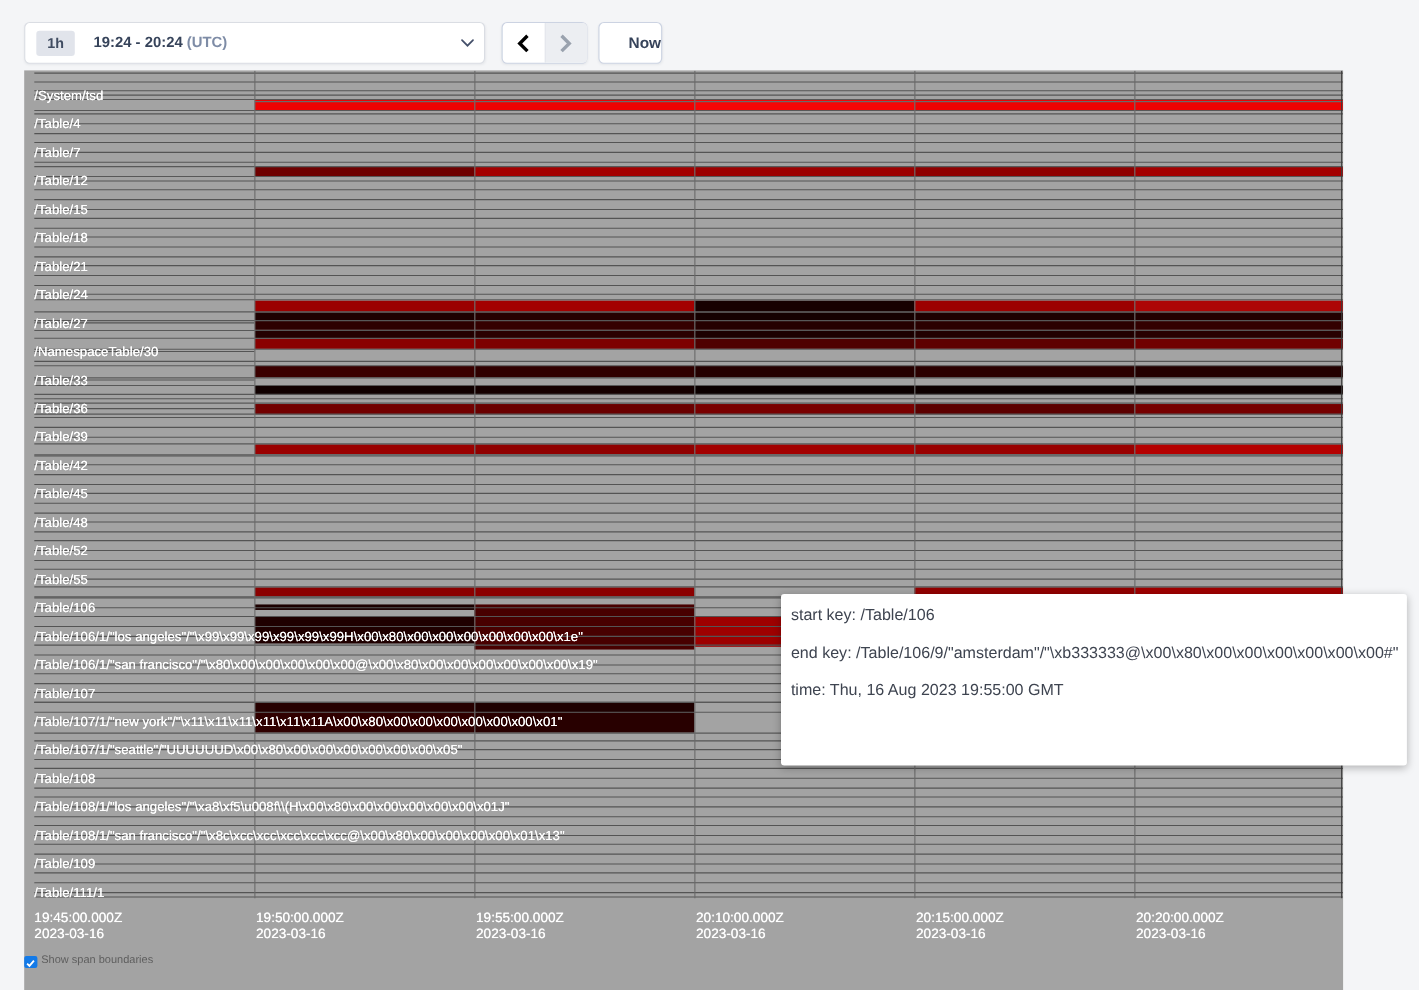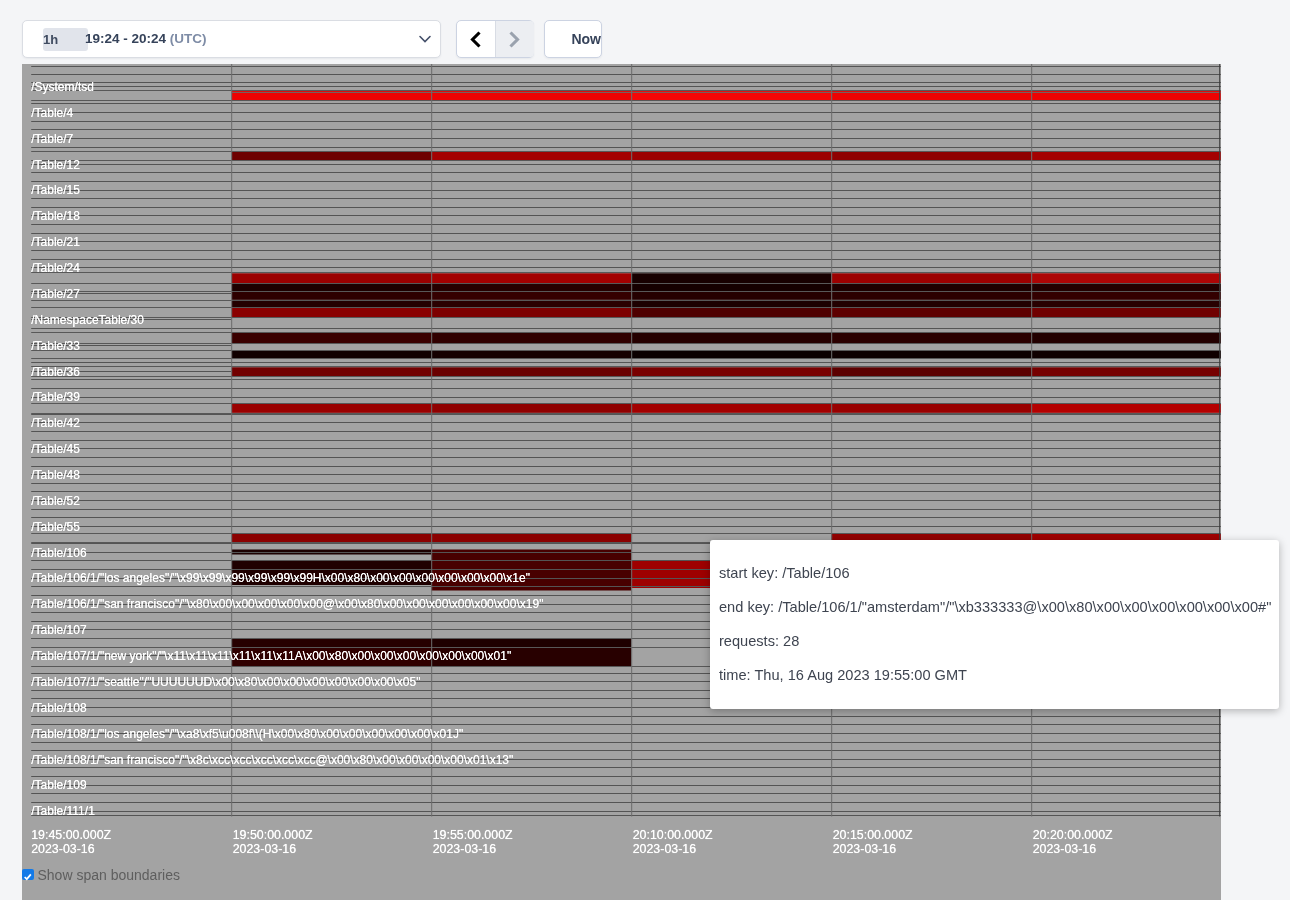--- a/index.html
+++ b/index.html
@@ -1,21 +1,21 @@
 <!DOCTYPE html>
 <html><head><meta charset="utf-8">
 <style>
   html,body { margin:0; padding:0; width:1290px; height:900px; background:#f4f5f7;
               font-family:"Liberation Sans",sans-serif; overflow:hidden; }
   .abs { position:absolute; }
 </style></head>
 <body>
 
 <div class="abs" style="left:22px;top:20px;width:417px;height:36px;background:#fff;border:1px solid #dadde3;border-radius:5px;box-shadow:0 1px 2px rgba(60,70,90,.07)">
-  <div class="abs" style="left:20px;top:7px;width:45px;height:23px;background:#e1e4eb;border-radius:3px;line-height:23px;font-size:13px;font-weight:bold;color:#404c61">1h</div>
+  <div class="abs" style="left:10px;top:7px;width:35px;height:23px;background:#e1e4eb;border-radius:3px;text-align:center;line-height:23px;font-size:13px;font-weight:bold;color:#404c61">1h</div>
   <div class="abs" style="left:62px;top:0;height:36px;line-height:36px;font-size:13.5px;font-weight:bold;color:#36435a;white-space:nowrap">19:24 - 20:24 <span style="font-weight:bold;color:#7e8ca6">(UTC)</span></div>
   <svg class="abs" style="left:395px;top:13px" width="14" height="10" viewBox="0 0 14 10">
       <path d="M2 2.5 L7 7.5 L12 2.5" fill="none" stroke="#44506a" stroke-width="1.6" stroke-linecap="round"></path>
     </svg>
 </div>
 <div class="abs" style="left:456px;top:20px;width:76px;height:36px;border:1px solid #ccd3e2;border-radius:5px;background:#fff;box-shadow:0 1px 2px rgba(60,70,90,.07)">
   <div class="abs" style="left:38px;top:0;width:38px;height:36px;background:#eceef2;border-radius:0 4px 4px 0;border-left:1px solid #d8dce4"></div>
   <svg class="abs" style="left:13px;top:10px" width="12" height="17" viewBox="0 0 12 17">
       <path d="M9.5 1.5 L2.5 8.5 L9.5 15.5" fill="none" stroke="#000" stroke-width="3.1" stroke-linejoin="miter"></path>
     </svg>
@@ -238,24 +238,23 @@
 <text x="410.5" y="788.6" font-size="12.4" fill="#fff" style="font-family:'Liberation Sans',sans-serif;text-shadow:0 0 0.7px #fff">2023-03-16</text>
 <text x="610.5" y="774.6" font-size="12.4" fill="#fff" style="font-family:'Liberation Sans',sans-serif;text-shadow:0 0 0.7px #fff">20:10:00.000Z</text>
 <text x="610.5" y="788.6" font-size="12.4" fill="#fff" style="font-family:'Liberation Sans',sans-serif;text-shadow:0 0 0.7px #fff">2023-03-16</text>
 <text x="810.5" y="774.6" font-size="12.4" fill="#fff" style="font-family:'Liberation Sans',sans-serif;text-shadow:0 0 0.7px #fff">20:15:00.000Z</text>
 <text x="810.5" y="788.6" font-size="12.4" fill="#fff" style="font-family:'Liberation Sans',sans-serif;text-shadow:0 0 0.7px #fff">2023-03-16</text>
 <text x="1010.5" y="774.6" font-size="12.4" fill="#fff" style="font-family:'Liberation Sans',sans-serif;text-shadow:0 0 0.7px #fff">20:20:00.000Z</text>
 <text x="1010.5" y="788.6" font-size="12.4" fill="#fff" style="font-family:'Liberation Sans',sans-serif;text-shadow:0 0 0.7px #fff">2023-03-16</text>
 </svg>
 </div>
 
-<div class="abs" style="left:710px;top:540px;width:551px;height:138px;background:#fff;border-radius:3px;box-shadow:0 2px 8px rgba(0,0,0,.28);padding:16px 9px 15px 9px;font-size:14.6px;color:#3e4450;line-height:34px;white-space:nowrap;overflow:hidden">
+<div class="abs" style="left:710px;top:540px;width:551px;height:138px;background:#fff;border-radius:3px;box-shadow:0 2px 8px rgba(0,0,0,.28);padding:3px 9px 15px 9px;font-size:14.6px;color:#3e4450;line-height:34px;white-space:nowrap;overflow:hidden">
 <div>start key: /Table/106</div>
-<div>end key: /Table/106/1/"amsterdam"/"\xb333333@\x00\x80\x00\x00\x00\x00\x00\x00#"</div>
-<div>requests: 28</div>
+<div>end key: /Table/106/9/"amsterdam"/"\xb333333@\x00\x80\x00\x00\x00\x00\x00\x00#"</div>
 <div>time: Thu, 16 Aug 2023 19:55:00 GMT</div>
 </div>
 
 <div class="abs" style="left:22px;top:868.5px;width:11.5px;height:11.5px;background:#137ae8;border-radius:2px">
   <svg width="11.5" height="11.5" viewBox="0 0 13 13">
       <path d="M3 6.8 L5.4 9.2 L10 3.8" fill="none" stroke="#fff" stroke-width="1.9"></path>
     </svg>
 </div>
-<div class="abs" style="left:37.5px;top:867px;font-size:14px;color:#5e5e5e">Show span boundaries</div>
+<div class="abs" style="left:37.5px;top:867px;font-size:10px;color:#5e5e5e">Show span boundaries</div>
 </body></html>

